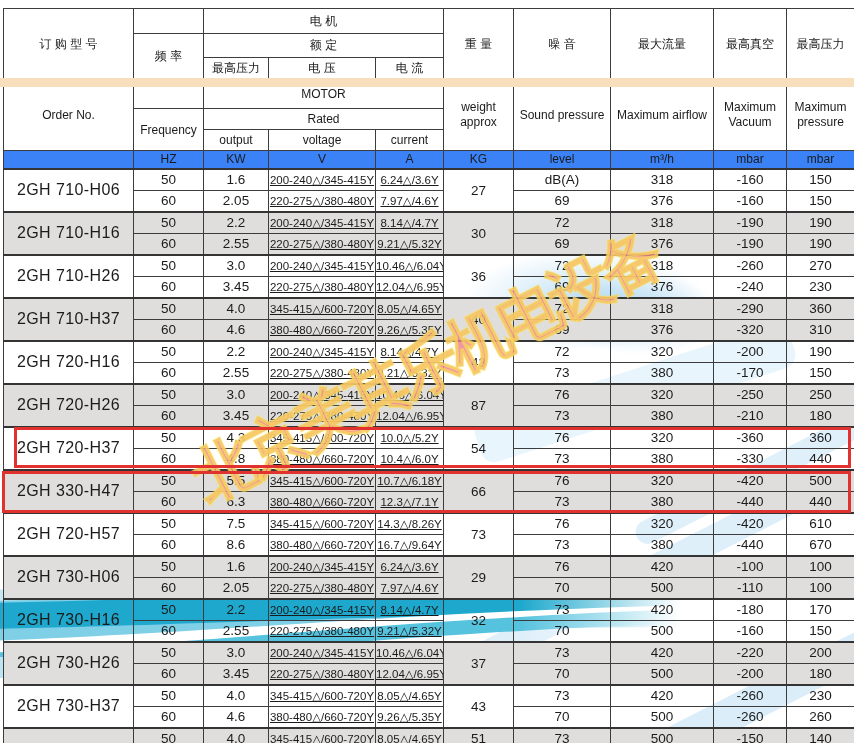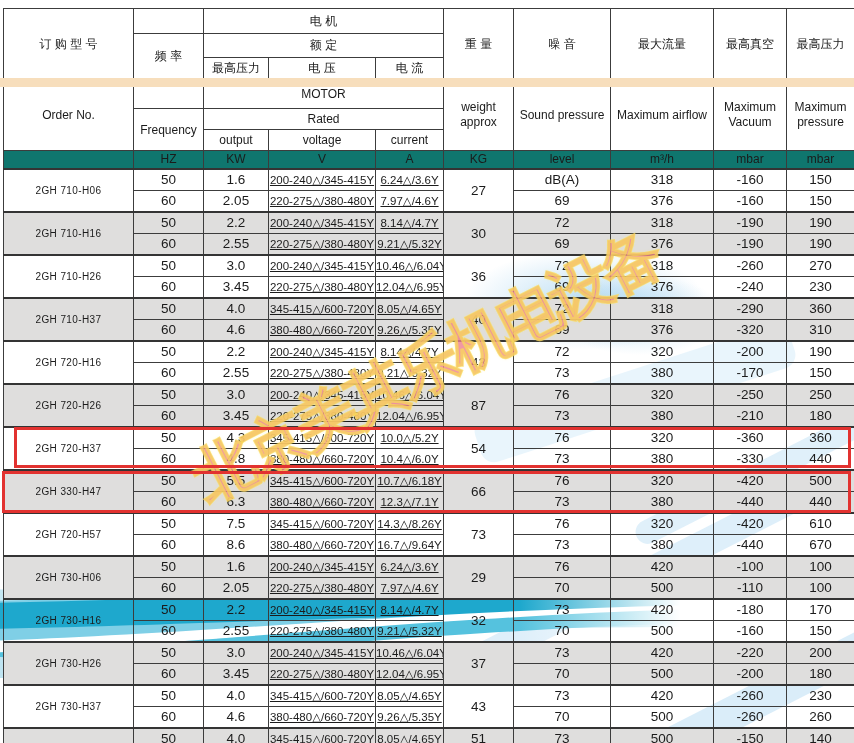--- a/index.html
+++ b/index.html
@@ -13,23 +13,23 @@
   table.spec{position:absolute;left:3px;top:8px;width:851px;z-index:2;
              border-collapse:collapse;table-layout:fixed;background:transparent;}
   .spec td{border:1px solid #3c3c3c;padding:0;text-align:center;vertical-align:middle;
            color:#1b1b1b;font-size:13.5px;white-space:nowrap;overflow:hidden;background:transparent;}
   .spec thead td{font-size:12px;}
   .spec tr.hr1{height:25px}.spec tr.hr2{height:24px}.spec tr.hr3{height:22px}
   .spec tr.hr4{height:29px}.spec tr.hr5{height:21px}.spec tr.hr6{height:21px}
   .spec tr.units{height:18px}
   .spec tbody tr{height:21.5px;}
   .spec td.sm{font-size:11.5px;text-decoration:underline;}
-  .spec td.model{font-size:10px;letter-spacing:.4px;}
+  .spec td.model{font-size:16px;letter-spacing:.4px;}
   .spec td.wrapok{white-space:normal;line-height:1.22;text-align:center;}
-  .spec tr.units td{background:#0f766e;}
+  .spec tr.units td{background:#3b82f6;}
   .spec tbody tr.shaded td{background:#dfdedd;}
   .spec tbody tr.clear td{background:transparent;}
   .spec tbody tr.group-start td{border-top:2px solid #343434;}
   .spec thead td{border-width:1.5px;}
   
   .stripe{position:absolute;left:0;top:78px;width:854px;height:9px;background:#f7debc;z-index:3;}
   .watermark{position:absolute;left:179px;top:448px;z-index:4;transform:rotate(-27deg);
              transform-origin:0 0;font-size:62px;line-height:80px;font-weight:bold;
              letter-spacing:-5px;white-space:nowrap;color:rgba(231,92,148,0.60);
              -webkit-text-stroke:1.5px rgba(248,218,88,0.75);

